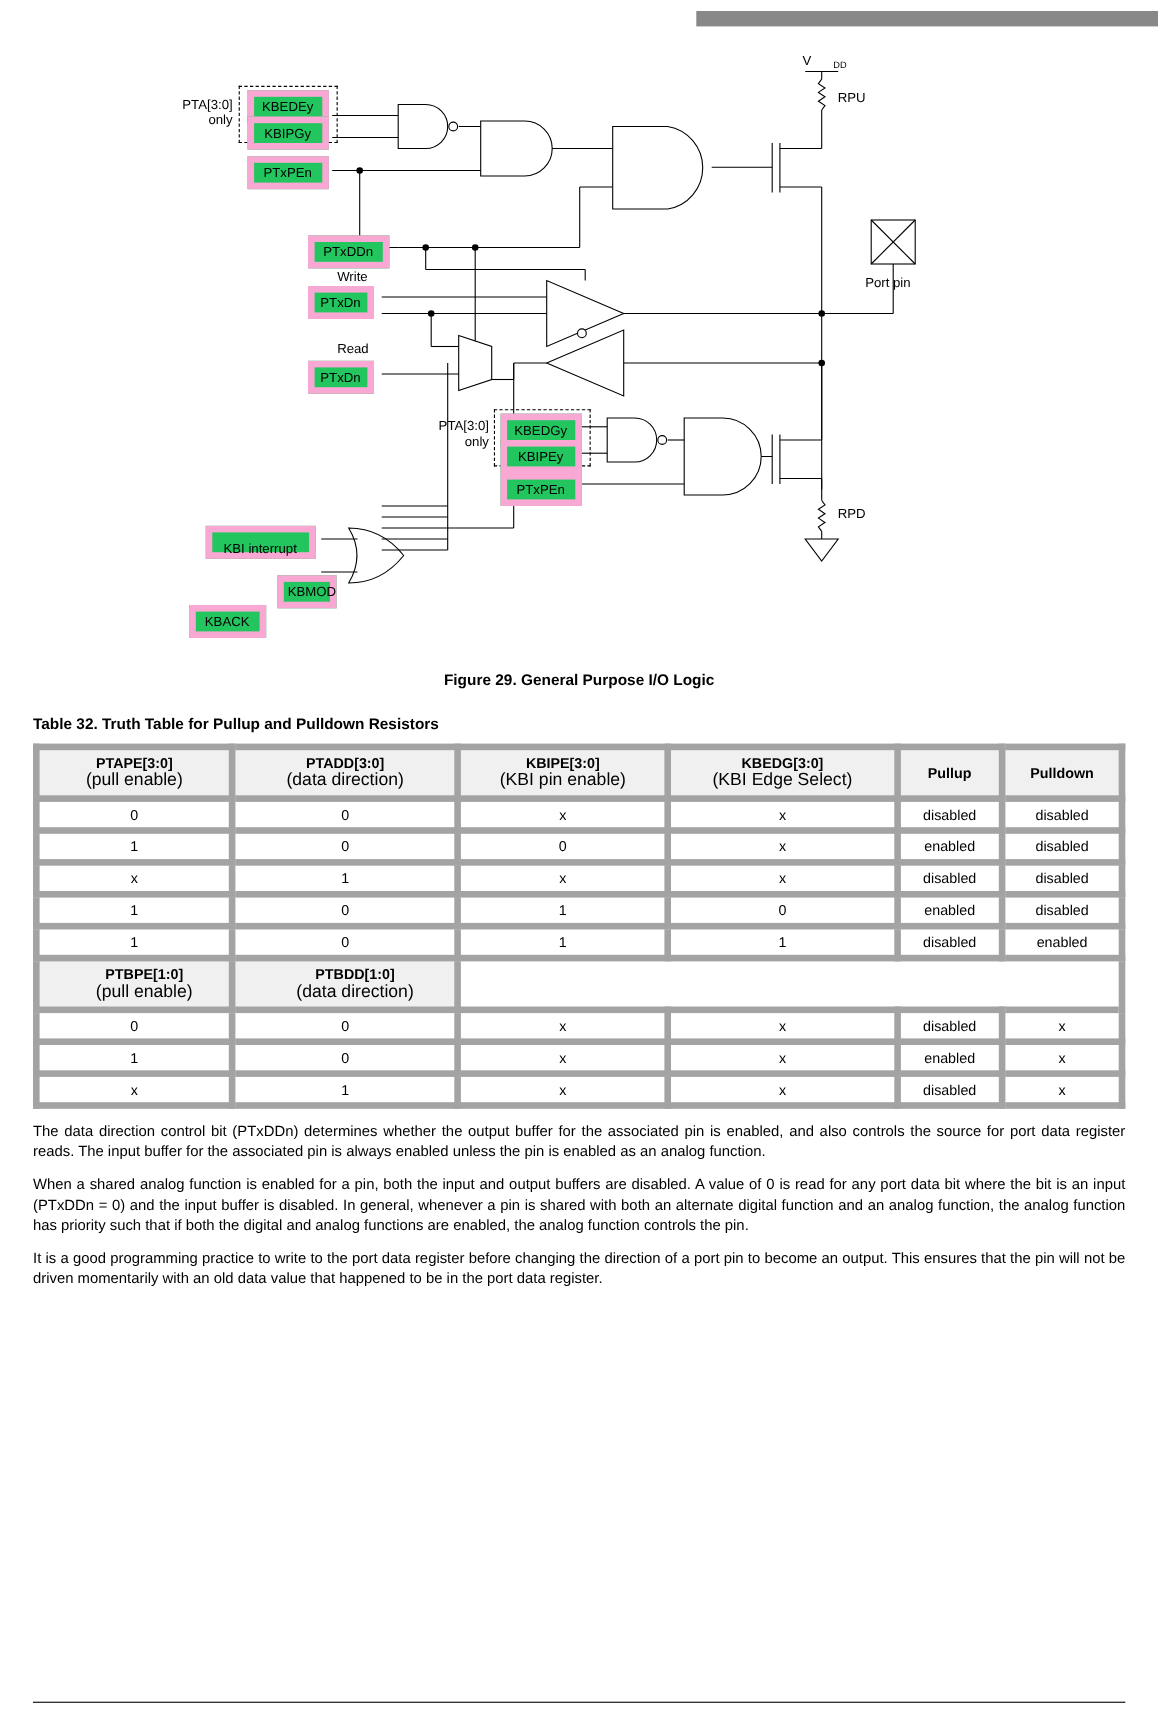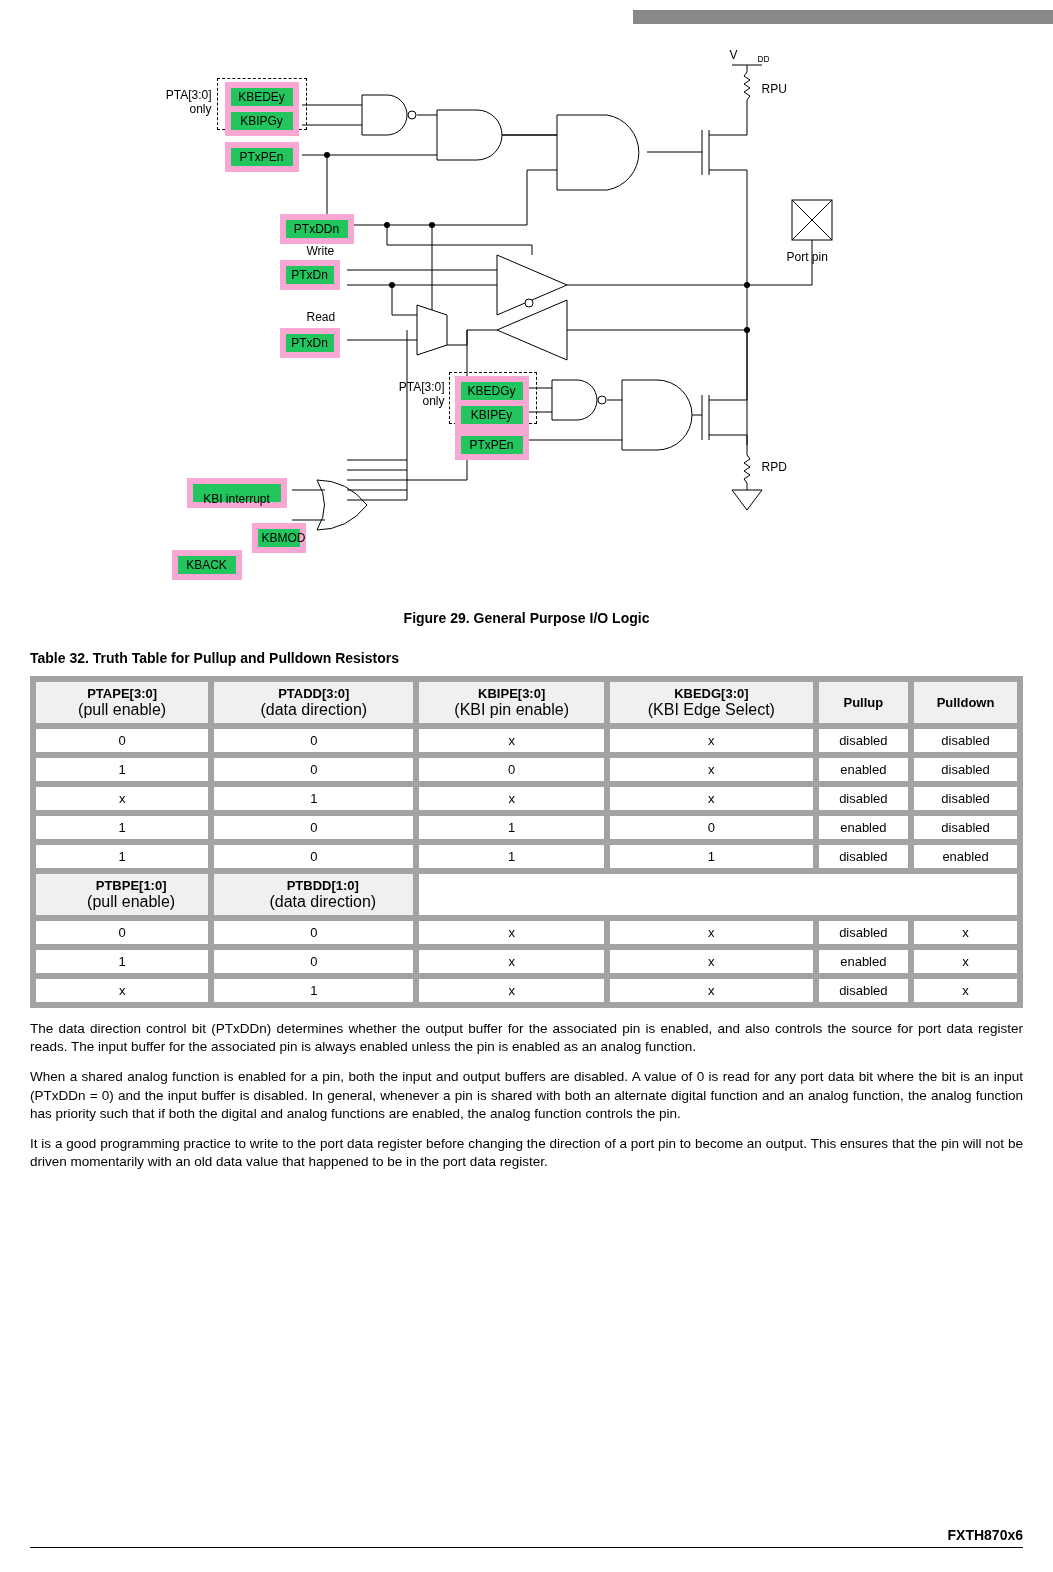--- a/index.html
+++ b/index.html
@@ -342,15 +342,14 @@
     </tbody>
 </table>
 
 <div class="body-text">
   <p>The data direction control bit (PTxDDn) determines whether the output buffer for the associated pin is enabled, and also controls the source for port data register reads. The input buffer for the associated pin is always enabled unless the pin is enabled as an analog function.</p>
   <p>When a shared analog function is enabled for a pin, both the input and output buffers are disabled. A value of 0 is read for any port data bit where the bit is an input (PTxDDn = 0) and the input buffer is disabled. In general, whenever a pin is shared with both an alternate digital function and an analog function, the analog function has priority such that if both the digital and analog functions are enabled, the analog function controls the pin.</p>
   <p>It is a good programming practice to write to the port data register before changing the direction of a port pin to become an output. This ensures that the pin will not be driven momentarily with an old data value that happened to be in the port data register.</p>
 </div>
 
 <div class="footer">
-  <div class="product">FXTH870x6</div>
   <hr>
 </div>
 
 </body></html>

